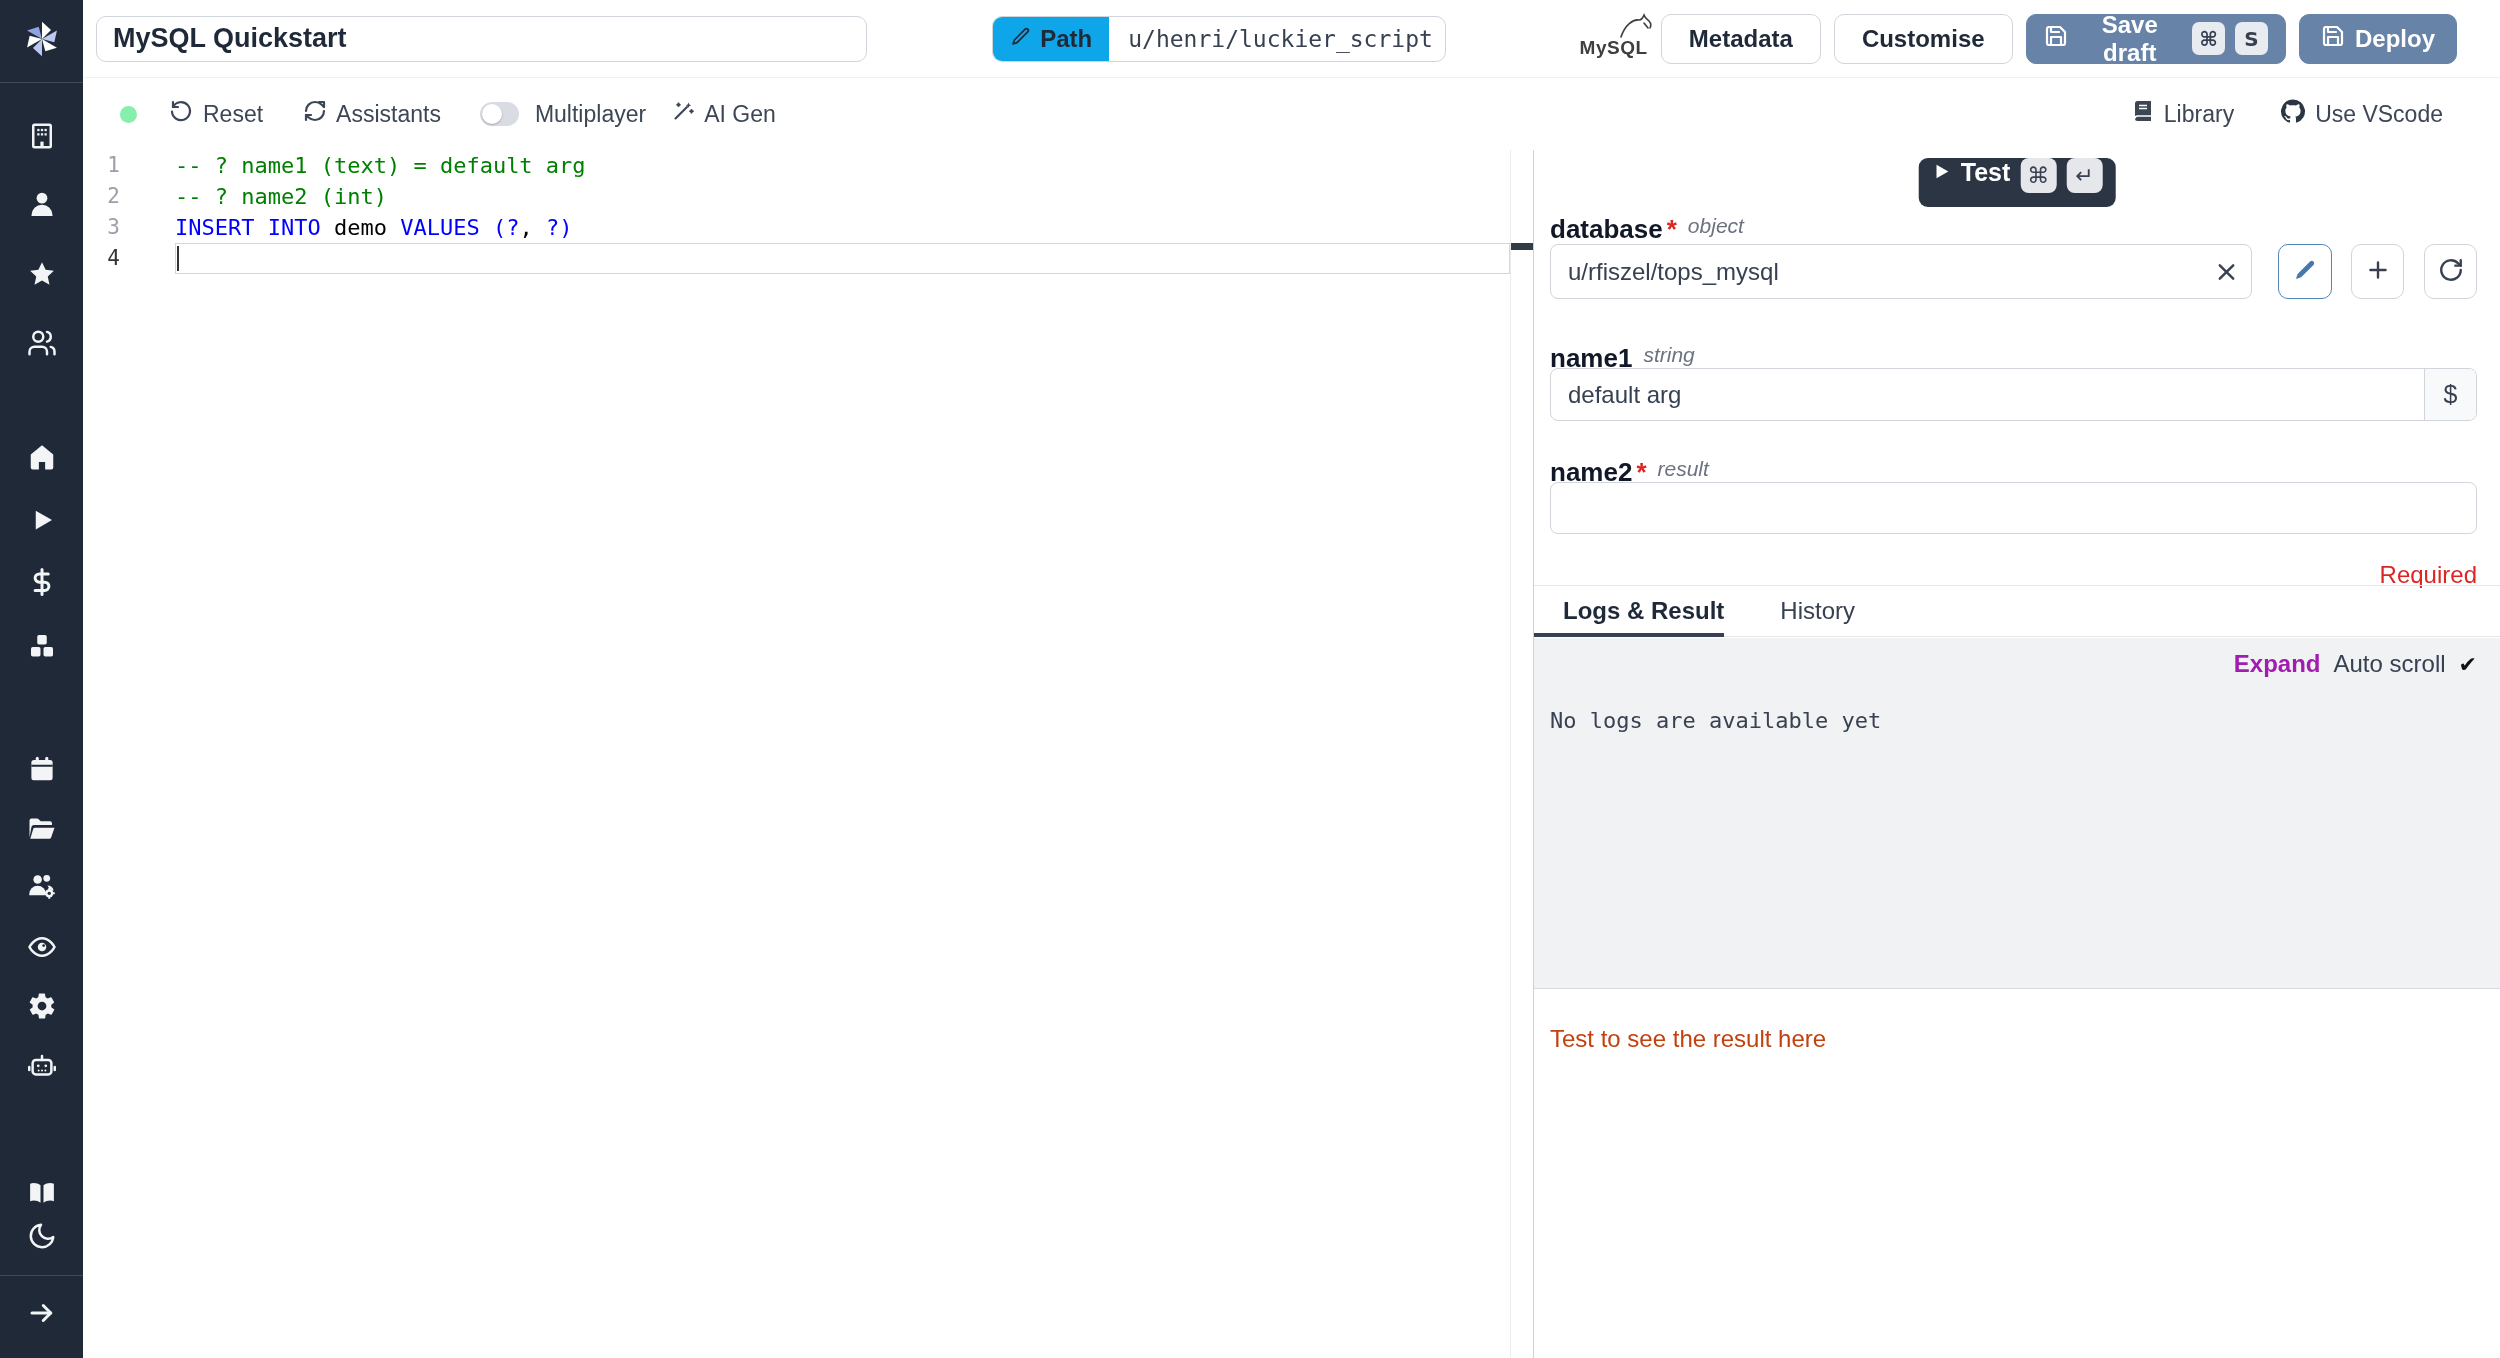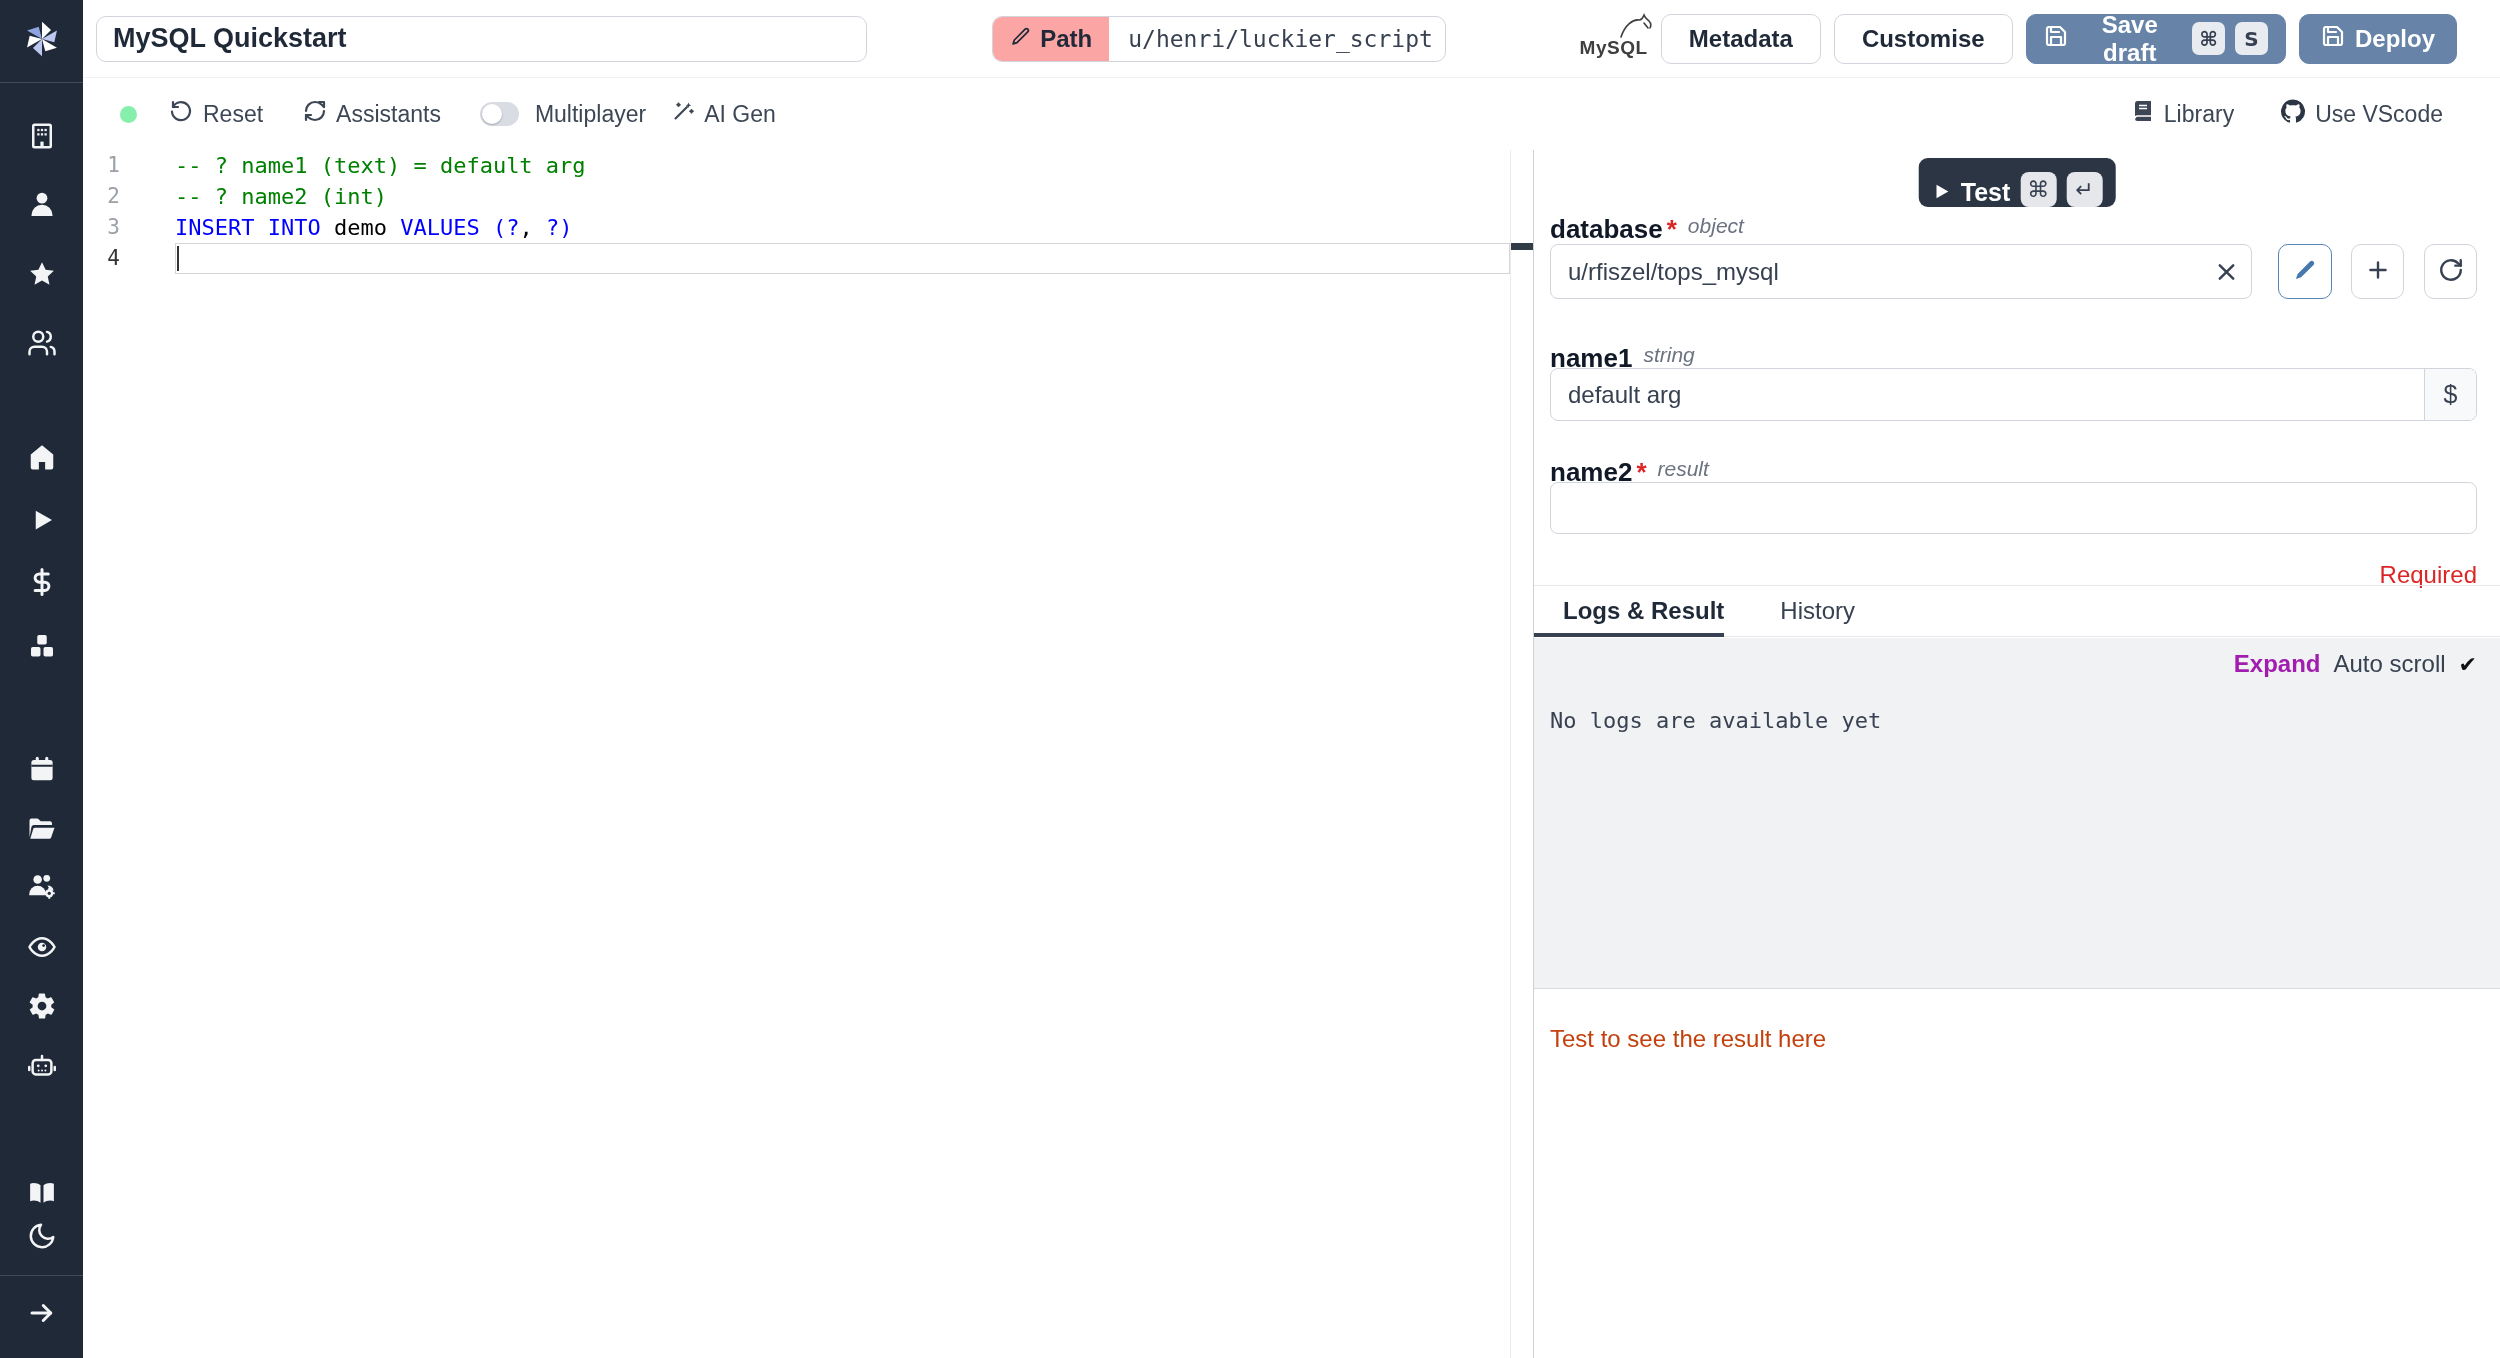--- a/index.html
+++ b/index.html
@@ -15,21 +15,21 @@
   .side-icon{position:absolute;left:25px;width:34px;height:34px;display:flex;align-items:center;justify-content:center;background:none;border:none;padding:0;}
   .side-icon svg{display:block;}
 
   
   .topbar{position:absolute;left:83px;top:0;width:2417px;height:78px;background:#fff;
           display:flex;align-items:center;padding:0 43px 0 13px;border-bottom:1px solid #f0f1f3;}
   .title-input{width:782px;height:46px;border:1px solid #d1d5db;border-radius:10px;padding:0 16px;
                font-size:27px;font-weight:bold;color:#1f2937;outline:none;font-family:"Liberation Sans",sans-serif;}
   .path-group{margin-left:125px;height:46px;display:flex;align-items:stretch;border:1px solid #d1d5db;
               border-radius:10px;overflow:hidden;background:#fff;padding:0;}
-  .path-left{display:flex;align-items:center;gap:9px;background:#fca5a5;padding:0 17px;
+  .path-left{display:flex;align-items:center;gap:9px;background:#0ea5e9;padding:0 17px;
              font-size:24px;font-weight:bold;color:#1f2937;}
   .path-right{display:flex;align-items:center;padding:0 19px;font-family:"DejaVu Sans Mono",monospace;
               font-size:23px;color:#374151;min-width:300px;}
   .mysql-logo{margin-left:120px;width:96px;height:60px;position:relative;display:flex;align-items:flex-end;justify-content:center;}
   .mysql-text{font-size:19px;font-weight:bold;color:#3f3f3f;letter-spacing:0.5px;padding-bottom:10px;}
   .mysql-swoosh{position:absolute;right:6px;top:4px;}
   .topbar-actions{margin-left:auto;display:flex;align-items:center;gap:13px;}
   .btn{height:50px;border-radius:10px;border:1px solid #d1d5db;background:#fff;color:#1f2937;
        font-size:24px;font-weight:bold;display:flex;align-items:center;justify-content:center;padding:0 27px;gap:10px;}
   .btn-blue{background:#6784a8;border-color:#6784a8;color:#fff;padding:0 17px;}
@@ -61,21 +61,21 @@
   .tok-comment{color:#008000;}
   .tok-keyword{color:#0000ff;}
   .current-line-box{position:absolute;left:92px;right:0;top:93px;height:31px;border:1px solid #d6d6d6;}
   .cursor{position:absolute;left:94px;top:96px;width:2px;height:25px;background:#333;}
   .scrollcol{position:absolute;left:1510px;top:150px;width:23px;bottom:0;background:#fff;border-left:1px solid #ececec;}
   .scroll-marker{position:absolute;left:0;right:0;top:93px;height:7px;background:#323c47;}
 
   
   .panel{position:absolute;left:1533px;top:150px;right:0;bottom:0;background:#fff;border-left:1px solid #cdd2d8;}
   .test-btn{position:absolute;top:8px;left:50%;transform:translateX(-50%);height:49px;border:none;
-            border-radius:9px;background:#2b3544;color:#fff;display:flex;align-items:flex-end;
+            border-radius:9px;background:#2b3544;color:#fff;display:flex;align-items:flex-start;
             padding:0 13px;gap:10px;font-size:25px;font-weight:bold;}
   .test-btn .kbd{min-width:36px;height:35px;border-radius:8px;background:#e5e7eb;font-size:22px;font-weight:normal;}
   .field-label{position:absolute;left:16px;display:flex;align-items:flex-start;gap:11px;}
   .f-name{font-size:26px;font-weight:bold;color:#111827;}
   .f-req{color:#dc2626;font-size:26px;font-weight:bold;margin-left:-7px;}
   .f-type{font-size:21px;font-style:italic;color:#6b7280;}
   .db-row{position:absolute;left:16px;right:23px;top:94px;height:55px;display:flex;align-items:stretch;}
   .text-input{border:1px solid #d1d5db;border-radius:8px;font-size:24px;color:#374151;padding:0 17px;
               outline:none;background:#fff;font-family:"Liberation Sans",sans-serif;}
   .db-input-wrap{position:relative;width:703px;}

